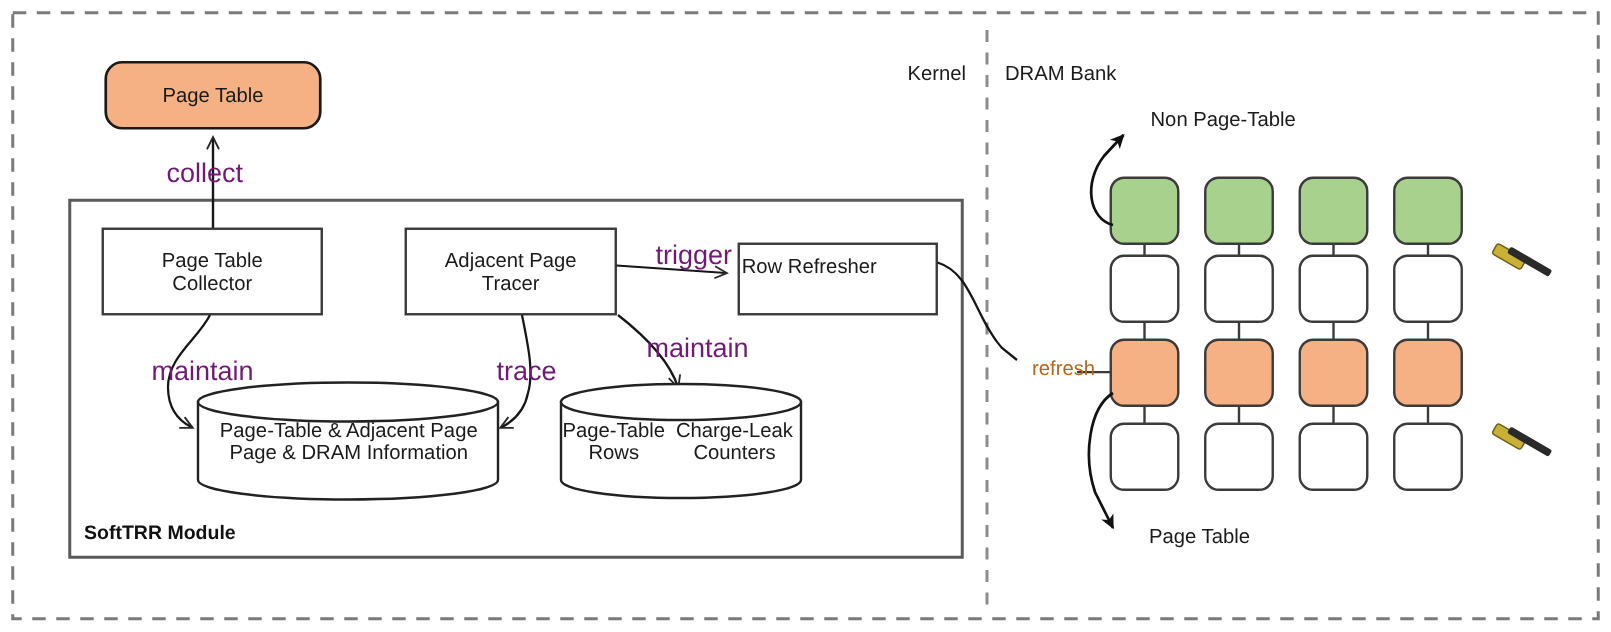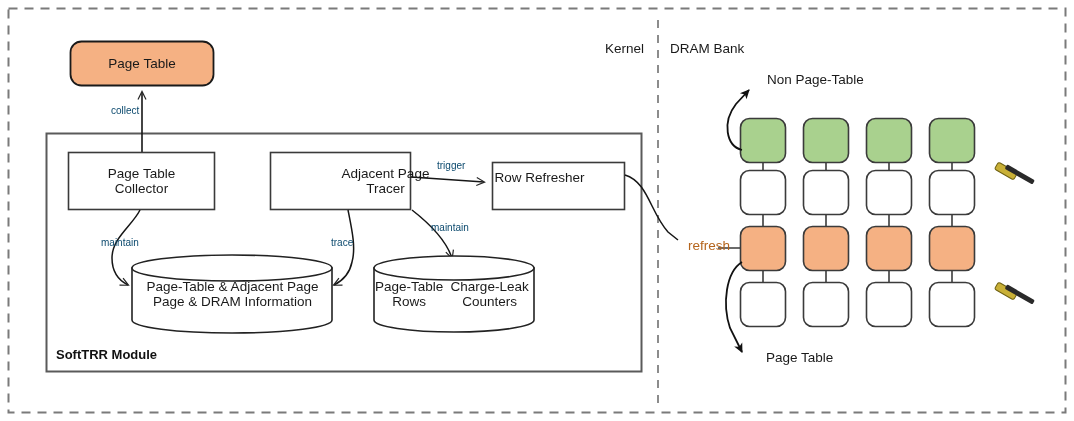--- a/index.html
+++ b/index.html
@@ -25,22 +25,22 @@
     height: 421px;
   }
   .lbl {
     position: absolute;
     font-family: "Liberation Sans", sans-serif;
     color: #1a1a1a;
     white-space: nowrap;
     line-height: 1.18;
   }
   .edge-lbl {
-    font-size: 10px;
-    color: #0c4a6e;
+    font-size: 18px;
+    color: #701a75;
   }
   .edge-lbl-orange {
     font-size: 13.5px;
     color: #b5651d;
   }
   .zone-lbl {
     font-size: 13.5px;
     color: #1a1a1a;
   }
   .node-lbl {
@@ -201,21 +201,21 @@
   <div class="lbl edge-lbl" style="left:111px; top:105px;">collect</div>
 
   <div class="lbl zone-lbl" style="left:605px; top:41px;">Kernel</div>
   <div class="lbl zone-lbl" style="left:670px; top:41px;">DRAM Bank</div>
 
   <div class="centerbox" style="left:68px; top:152px; width:147px; height:58px; flex-direction:column;">
     <div class="node-lbl">Page Table</div>
     <div class="node-lbl">Collector</div>
   </div>
 
-  <div class="centerbox" style="left:270px; top:152px; width:141px; height:58px; flex-direction:column;padding-left:45px;">
+  <div class="centerbox" style="left:270px; top:152px; width:141px; height:58px; flex-direction:column;">
     <div class="node-lbl">Adjacent Page</div>
     <div class="node-lbl">Tracer</div>
   </div>
 
   <div class="centerbox node-lbl" style="left:473px; top:162px; width:133px; height:30px;">Row Refresher</div>
 
   <div class="lbl edge-lbl" style="left:437px; top:160px;">trigger</div>
 
   <div class="lbl edge-lbl" style="left:101px; top:237px;">maintain</div>
 

